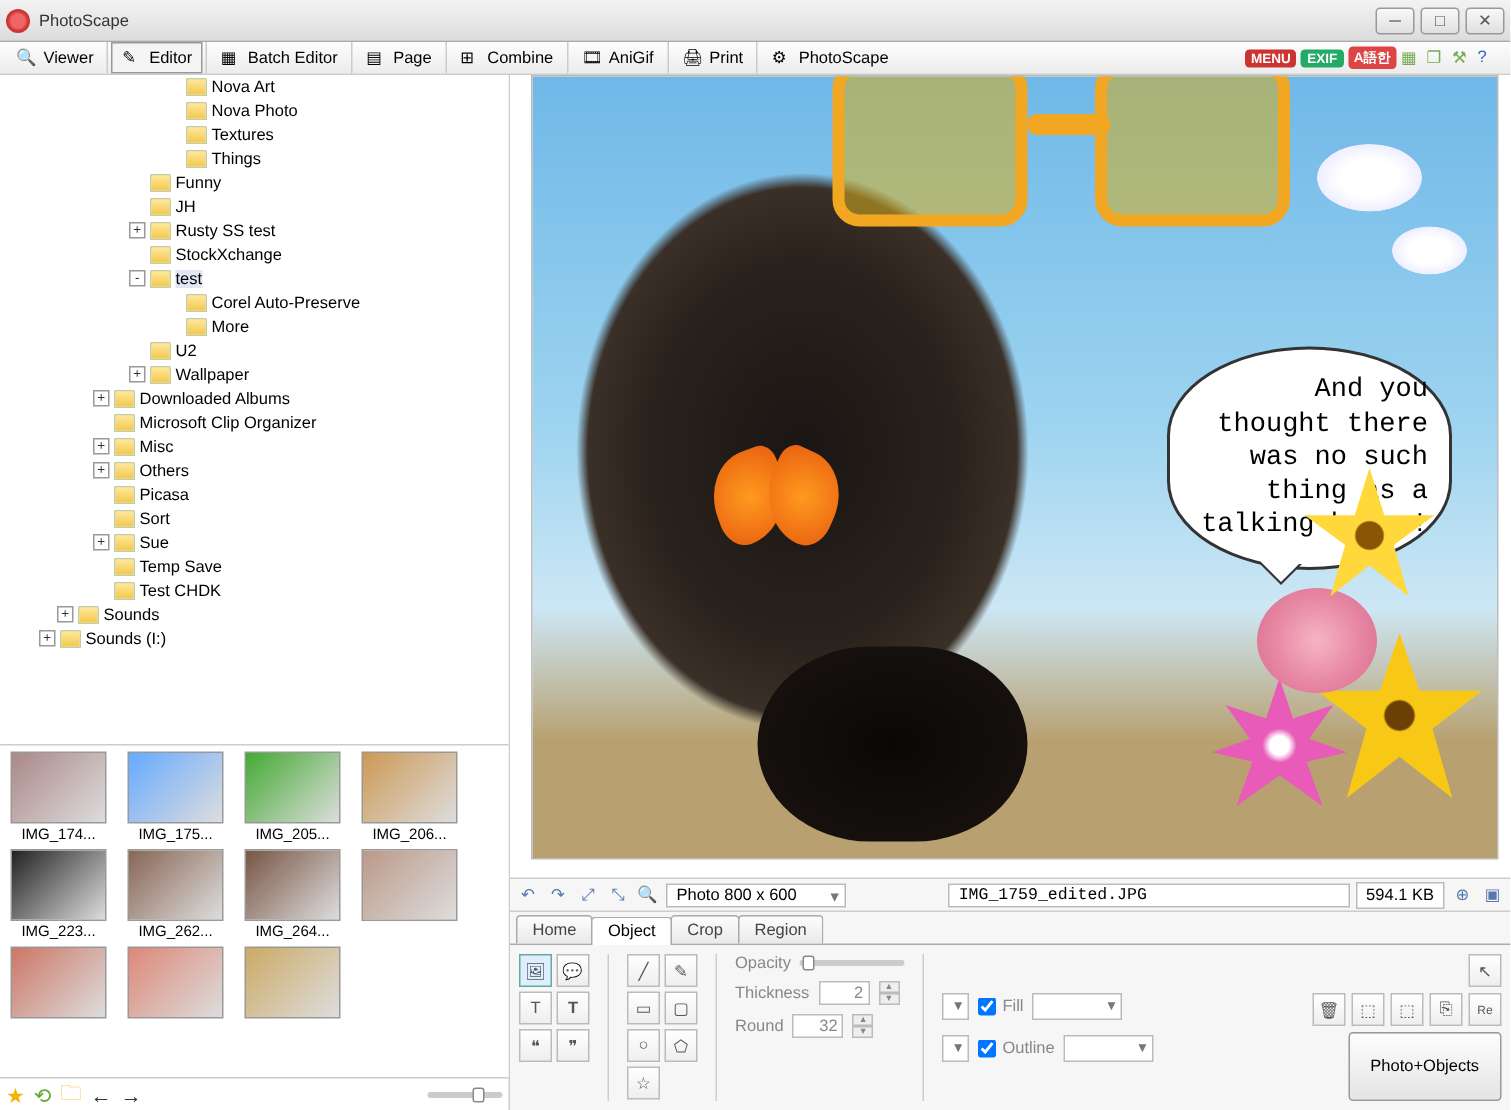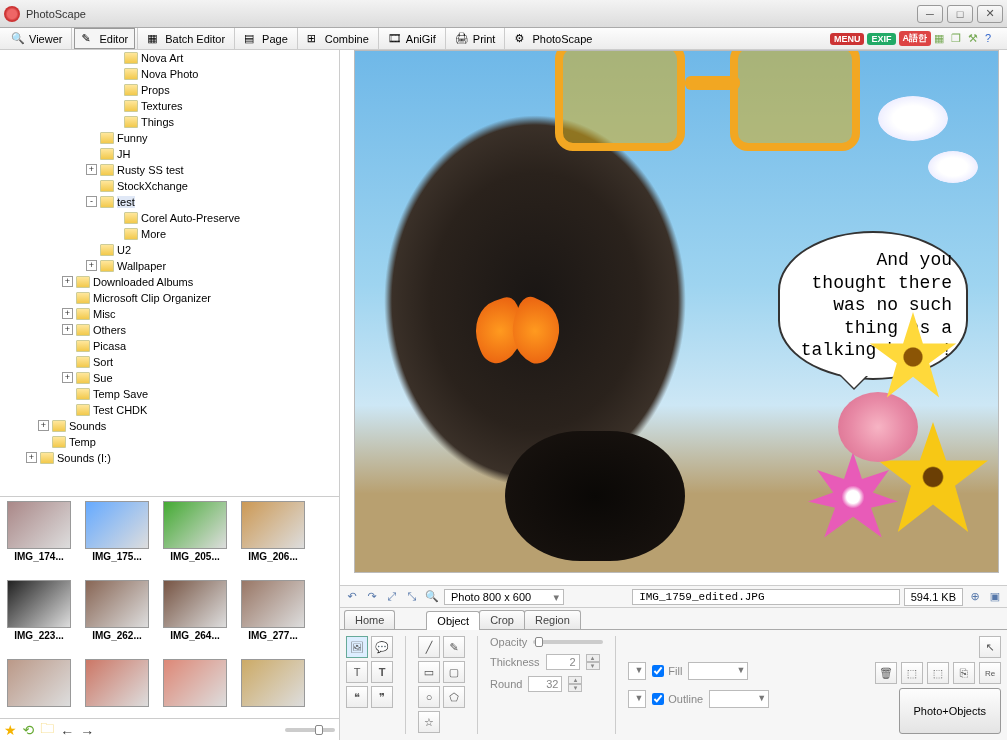--- a/index.html
+++ b/index.html
@@ -19,21 +19,21 @@
 .miniic { width:14px; height:14px; cursor:pointer; color:#7a5;}
 .workspace { display:flex; height: calc(740px - 28px - 22px); }
 .leftpanel { width: 340px; border-right:1px solid #ccc; display:flex; flex-direction:column; }
 .tree { flex:1; overflow:auto; padding: 2px 0 2px 2px; background:#fff;}
 .tnode { display:flex; align-items:flex-start; height:16px; cursor:pointer; white-space:nowrap;}
 .tnode .exp { width:11px; height:11px; border:1px solid #999; color:#333; font-size:9px; line-height:9px; text-align:center; margin-right:3px; background:#fff;}
 .tnode .noexp { width:11px; margin-right:3px; }
 .tnode .fic { width:14px; height:12px; margin-right:3px; background: linear-gradient(#ffe79c,#f2c94c); border:1px solid #cc9; border-radius:1px 1px 0 0; }
 .tnode.selected > .lbl { background:#e0e8f6; }
 .indent { display:inline-block; }
-.thumbs { height: 222px; border-top:1px solid #ccc; overflow:auto; padding:4px; display:flex; flex-wrap:wrap; align-content:flex-start; gap:18px 8px; background:#fff;font-weight:bold;}
+.thumbs { height: 222px; border-top:1px solid #ccc; overflow:auto; padding:4px; display:flex; flex-wrap:wrap; align-content:flex-start; gap:4px 8px; background:#fff;}
 .thumb { width:70px; display:flex; flex-direction:column; align-items:center; cursor:pointer;}
 .thumb .timg { width:64px; height:48px; border:1px solid #999; background:#888;}
 .thumb .tlbl { font-size:10px; margin-top:2px; white-space:nowrap; overflow:hidden; text-overflow:ellipsis; width:64px; text-align:center;}
 .thumbbar { border-top:1px solid #ccc; height:22px; display:flex; align-items:center; padding:0 4px; gap:6px;}
 .star { color:#f5b301; font-size:14px; cursor:pointer;}
 .rightpanel { flex:1; display:flex; flex-direction:column; background:#fff;}
 .canvas { flex:1; position:relative; background:#fff; overflow:hidden; border-bottom:1px solid #ccc;}
 .imgstage { position:absolute; left:14px; top:0; right:8px; bottom:12px; border:1px solid #bbb; background: linear-gradient(to bottom, #6fb8e8 0%, #9ed4f0 45%, #cde7f5 68%, #b8a070 85%); overflow:hidden;}
 .cloud { position:absolute; background: radial-gradient(ellipse at center, #fff 40%, #eef 70%, transparent 72%); border-radius:50%; }
 .glasses { position:absolute; left:200px; top:-10px; width:310px; height:130px;}
@@ -45,21 +45,21 @@
 .speech::after{content:""; position:absolute; bottom:-24px; left:60px; width:0;height:0; border:14px solid transparent; border-top-color:#fff; filter:drop-shadow(0 2px 0 #333);}
 .flower { position:absolute; }
 .footer1 { height:22px; display:flex; align-items:center; border-bottom:1px solid #ccc; background:#f6f6f6; padding:0 4px; gap:4px;}
 .fic { width:16px; height:16px; cursor:pointer; color:#57a; display:flex; align-items:center; justify-content:center;}
 .photosize { flex:0 0 auto; border:1px solid #bbb; background:#fff; padding:1px 32px 1px 6px; position:relative; cursor:pointer;}
 .photosize::after{content:"▾"; position:absolute; right:4px; top:1px; color:#777;}
 .filename { flex:1; border:1px solid #bbb; background:#fff; padding:1px 6px;font-family:Liberation Mono, monospace;}
 .filesize { border:1px solid #bbb; background:#fff; padding:2px 6px;}
 .tabs { height:22px; display:flex; align-items:flex-end; border-bottom:1px solid #aaa; background:#f6f6f6; padding:0 4px; gap:0;}
 .tab { padding:3px 10px; border:1px solid #aaa; border-bottom:none; background:linear-gradient(#fdfdfd,#e9e9e9); cursor:pointer; border-radius:3px 3px 0 0; margin-right:-1px; color:#444;}
-.tab.active { background:#fff; position:relative; top:1px; font-weight:normal; color:#000;margin-left:32px;}
+.tab.active { background:#fff; position:relative; top:1px; font-weight:normal; color:#000;}
 .objpanel { flex:0 0 98px; background:#f6f6f6; display:flex; padding:6px; gap:10px;}
 .toolgrid { display:grid; grid-template-columns: repeat(2, 22px); grid-auto-rows:22px; gap:3px;}
 .tg { width:22px; height:22px; border:1px solid #bbb; background:linear-gradient(#fff,#eee); display:flex; align-items:center; justify-content:center; cursor:pointer; color:#555;}
 .tg.on { border-color:#6a9; background:#def;}
 .propcol { display:flex; flex-direction:column; gap:6px; font-size:11px; color:#888;}
 .proprow { display:flex; align-items:center; gap:6px;}
 .numbox { width:34px; border:1px solid #bbb; background:#fff; padding:1px 3px; text-align:right; color:#888;}
 .spin { width:14px; display:flex; flex-direction:column;}
 .spin div{height:8px; border:1px solid #bbb; background:#eee; font-size:7px; line-height:6px; text-align:center; cursor:pointer;}
 .swatch { width:60px; height:18px; border:1px solid #bbb; background:#fff; position:relative; cursor:pointer;}
@@ -151,26 +151,20 @@
         <div class="tnode">
           <span class="indent" style="width:108px"></span>
           <span class="noexp"></span>
           <span class="fic"></span>
           <span class="lbl">Nova Photo</span>
         </div>
         <div class="tnode">
           <span class="indent" style="width:108px"></span>
           <span class="noexp"></span>
           <span class="fic"></span>
-          <span class="lbl">Props</span>
-        </div>
-        <div class="tnode">
-          <span class="indent" style="width:108px"></span>
-          <span class="noexp"></span>
-          <span class="fic"></span>
           <span class="lbl">Textures</span>
         </div>
         <div class="tnode">
           <span class="indent" style="width:108px"></span>
           <span class="noexp"></span>
           <span class="fic"></span>
           <span class="lbl">Things</span>
         </div>
         <div class="tnode">
           <span class="indent" style="width:84px"></span>
@@ -278,26 +272,20 @@
           <span class="indent" style="width:60px"></span>
           <span class="noexp"></span>
           <span class="fic"></span>
           <span class="lbl">Test CHDK</span>
         </div>
         <div class="tnode">
           <span class="indent" style="width:36px"></span>
           <span class="exp">+</span>
           <span class="fic"></span>
           <span class="lbl">Sounds</span>
-        </div>
-        <div class="tnode">
-          <span class="indent" style="width:36px"></span>
-          <span class="noexp"></span>
-          <span class="fic"></span>
-          <span class="lbl">Temp</span>
         </div>
         <div class="tnode">
           <span class="indent" style="width:24px"></span>
           <span class="exp">+</span>
           <span class="fic"></span>
           <span class="lbl">Sounds (I:)</span>
         </div>
       </div>
     <div class="thumbs" id="thumbs">
         <div class="thumb">
@@ -320,24 +308,20 @@
           <div class="timg" style="background:linear-gradient(135deg,#222, #ddd);"></div>
           <div class="tlbl">IMG_223...</div>
         </div>
         <div class="thumb">
           <div class="timg" style="background:linear-gradient(135deg,#865, #ddd);"></div>
           <div class="tlbl">IMG_262...</div>
         </div>
         <div class="thumb">
           <div class="timg" style="background:linear-gradient(135deg,#754, #ddd);"></div>
           <div class="tlbl">IMG_264...</div>
-        </div>
-        <div class="thumb">
-          <div class="timg" style="background:linear-gradient(135deg,#976, #ddd);"></div>
-          <div class="tlbl">IMG_277...</div>
         </div>
         <div class="thumb">
           <div class="timg" style="background:linear-gradient(135deg,#b98, #ddd);"></div>
           <div class="tlbl"></div>
         </div>
         <div class="thumb">
           <div class="timg" style="background:linear-gradient(135deg,#c76, #ddd);"></div>
           <div class="tlbl"></div>
         </div>
         <div class="thumb">

